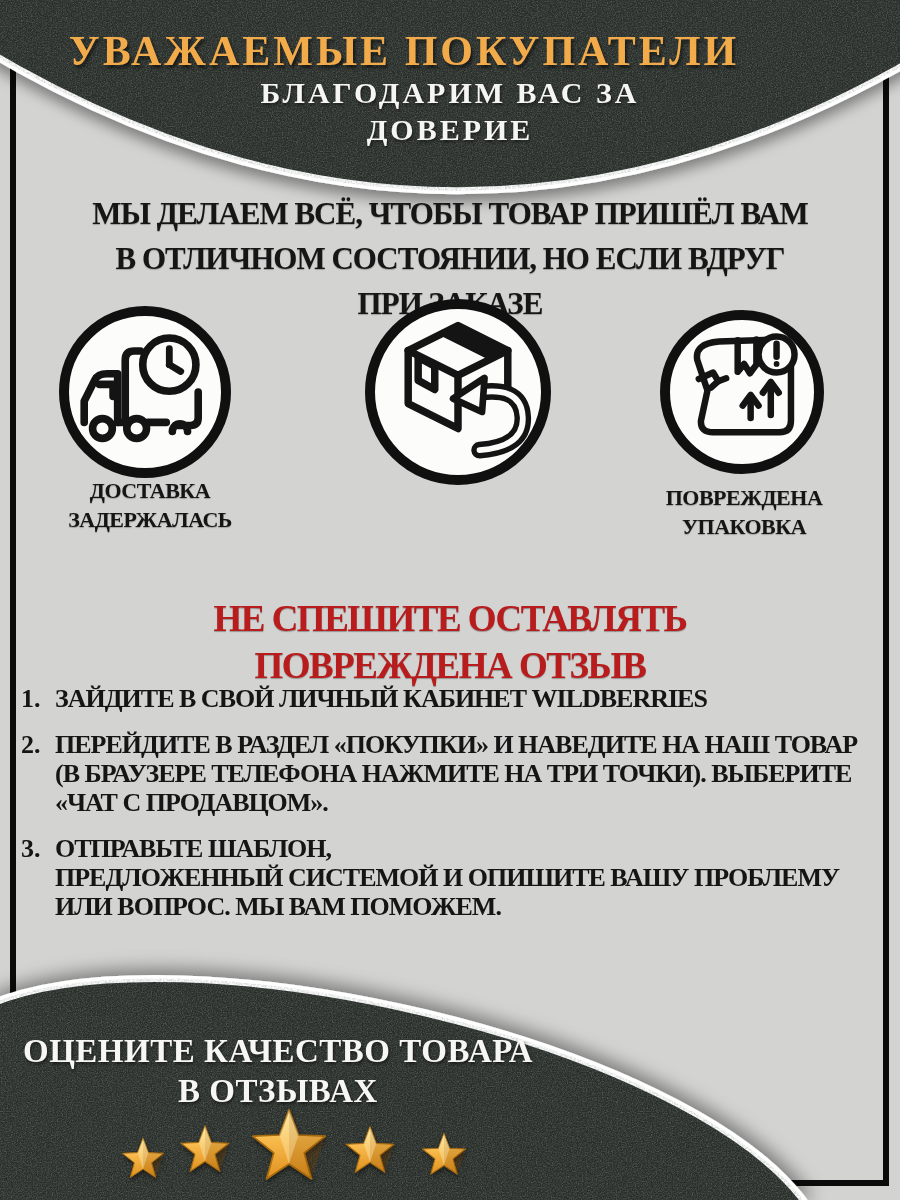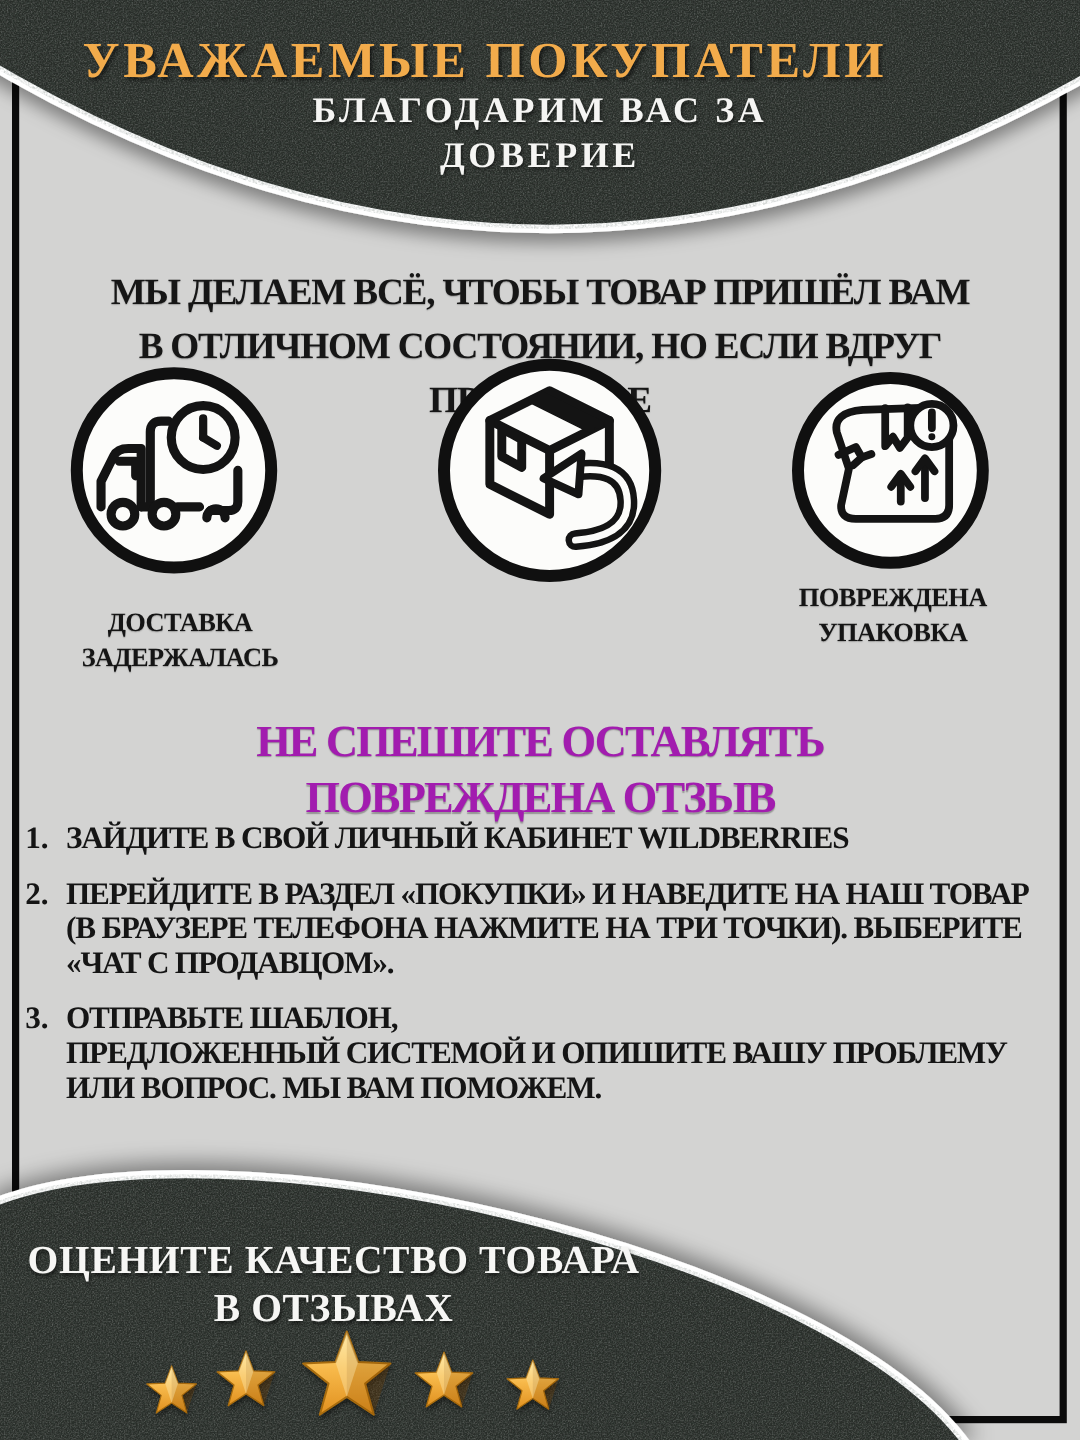--- a/index.html
+++ b/index.html
@@ -11,39 +11,39 @@
 
   .title{top:27px;left:0;width:808px;text-align:center;font-size:42px;
          letter-spacing:3px;color:#f2ab4b;white-space:nowrap;
          text-shadow:2px 3px 3px rgba(0,0,0,.55);}
   .sub{left:0;width:900px;text-align:center;font-size:30px;letter-spacing:3px;
        color:#f5f5f3;white-space:nowrap;text-shadow:1px 2px 3px rgba(0,0,0,.5);}
   .sub1{top:76px;font-family:Liberation Serif, serif;} .sub2{top:113px;}
 
   .intro{top:191px;left:0;width:900px;text-align:center;color:#161616;
          font-size:31px;line-height:45px;letter-spacing:-1px;
-         text-shadow:0 1px 1px rgba(0,0,0,.25);margin-top:29px;}
+         text-shadow:0 1px 1px rgba(0,0,0,.25);}
   .intro div{white-space:nowrap;}
 
   .circle{position:absolute;z-index:2;background:#fcfcfa;border:10px solid #101010;
           border-radius:50%;box-sizing:border-box;}
   .c1{left:59px;top:306px;width:172px;height:172px;}
   .c2{left:365px;top:299px;width:186px;height:186px;}
   .c3{left:660px;top:310px;width:164px;height:164px;}
   .circle svg{width:100%;height:100%;display:block;}
 
   .lbl{position:absolute;z-index:2;text-align:center;color:#151515;
        font-size:22px;line-height:29px;letter-spacing:-0.5px;
        text-shadow:0 1px 1px rgba(0,0,0,.25);}
   .lbl div{white-space:nowrap;}
-  .lbl1{left:30px;top:504px;width:240px;}
+  .lbl1{left:30px;top:476px;width:240px;}
   .lbl2{left:330px;top:477px;width:256px;line-height:27px;}
   .lbl3{left:638px;top:483px;width:212px;}
 
-  .warning{top:595px;left:15px;width:870px;text-align:center;color:#a21caf;
+  .warning{top:595px;left:15px;width:870px;text-align:center;color:#b91c1c;
            font-size:37px;line-height:47px;letter-spacing:-1.5px;
            text-shadow:0 1px 1px rgba(0,0,0,.3);}
   .warning div{white-space:nowrap;}
 
   .steps{top:684px;left:21px;width:860px;color:#151515;}
   .step{display:flex;margin-bottom:17px;}
   .step-num{width:34px;flex:0 0 34px;font-size:26px;line-height:29px;}
   .step-text{font-size:26px;line-height:29px;letter-spacing:-1px;}
   .step-text div{white-space:nowrap;}
 

